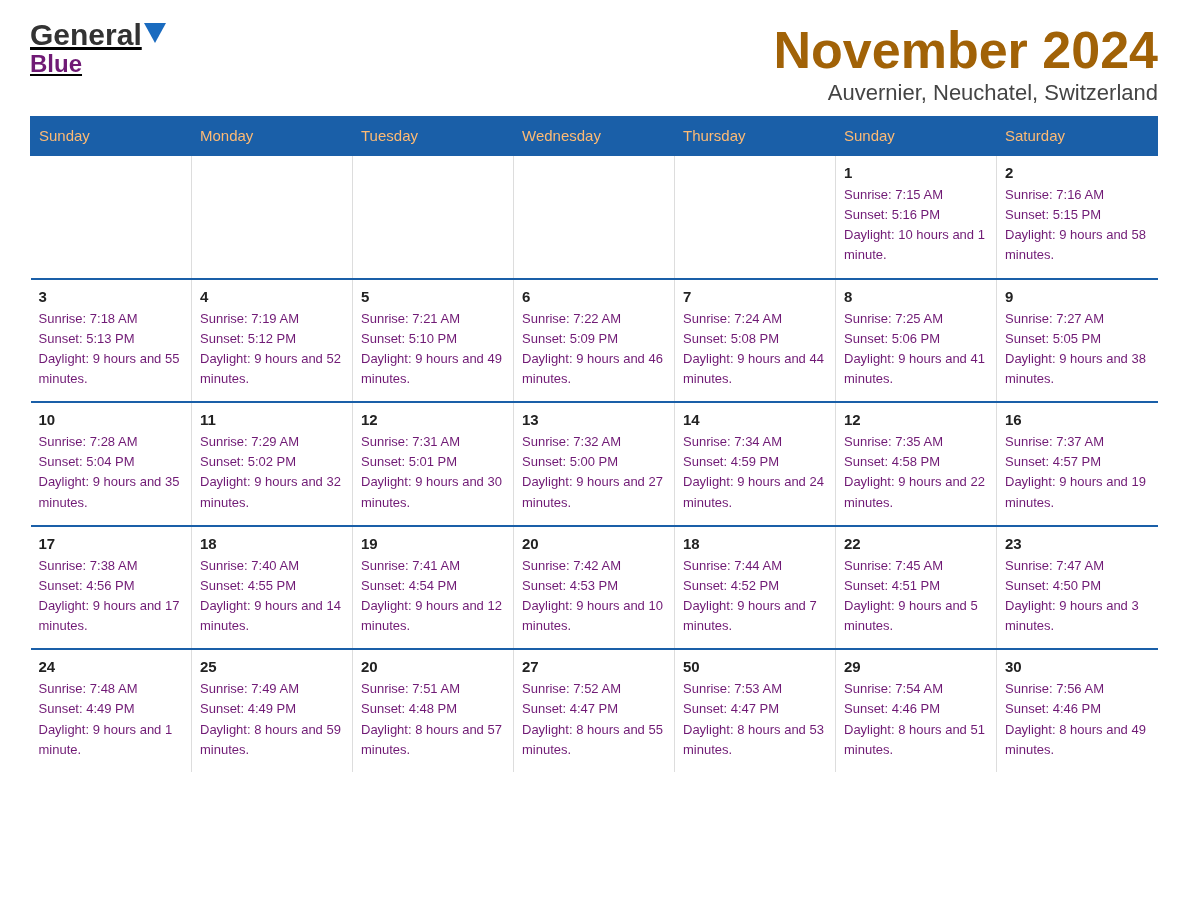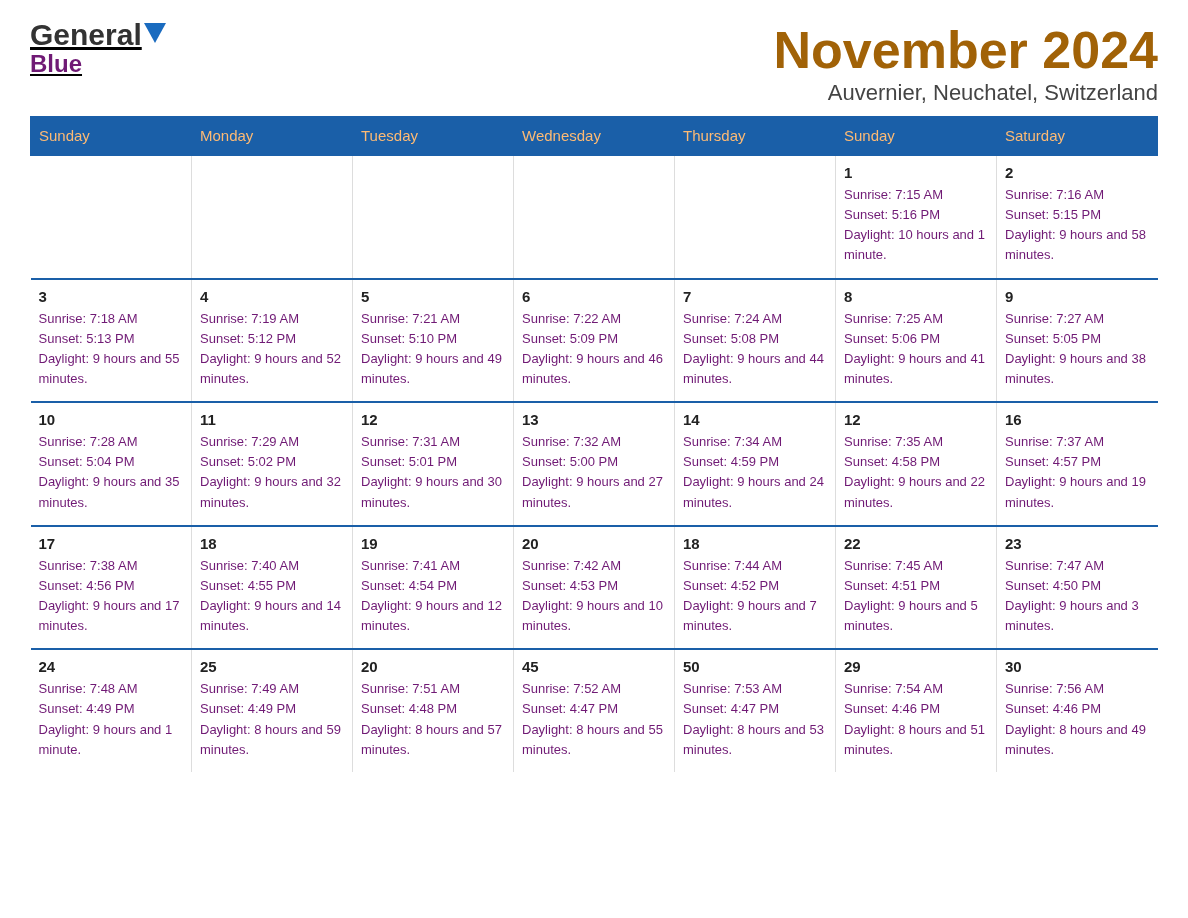--- a/index.html
+++ b/index.html
@@ -243,21 +243,21 @@
         </td>
         <td>
           <span class="day-number">25</span>
           <div class="day-info">Sunrise: 7:49 AM<br>Sunset: 4:49 PM<br>Daylight: 8 hours and 59 minutes.</div>
         </td>
         <td>
           <span class="day-number">20</span>
           <div class="day-info">Sunrise: 7:51 AM<br>Sunset: 4:48 PM<br>Daylight: 8 hours and 57 minutes.</div>
         </td>
         <td>
-          <span class="day-number">45</span>
+          <span class="day-number">27</span>
           <div class="day-info">Sunrise: 7:52 AM<br>Sunset: 4:47 PM<br>Daylight: 8 hours and 55 minutes.</div>
         </td>
         <td>
           <span class="day-number">50</span>
           <div class="day-info">Sunrise: 7:53 AM<br>Sunset: 4:47 PM<br>Daylight: 8 hours and 53 minutes.</div>
         </td>
         <td>
           <span class="day-number">29</span>
           <div class="day-info">Sunrise: 7:54 AM<br>Sunset: 4:46 PM<br>Daylight: 8 hours and 51 minutes.</div>
         </td>

